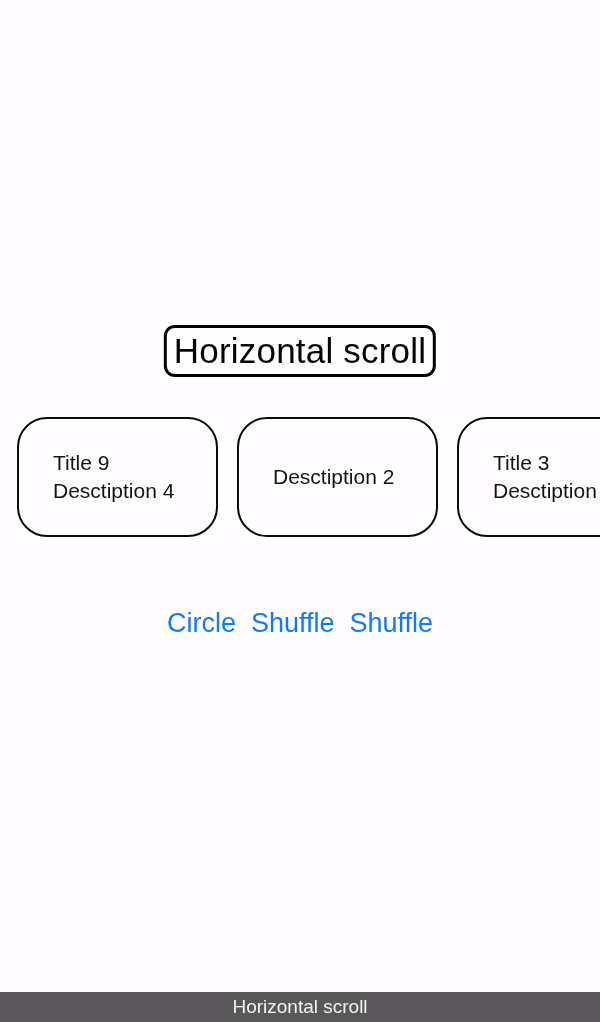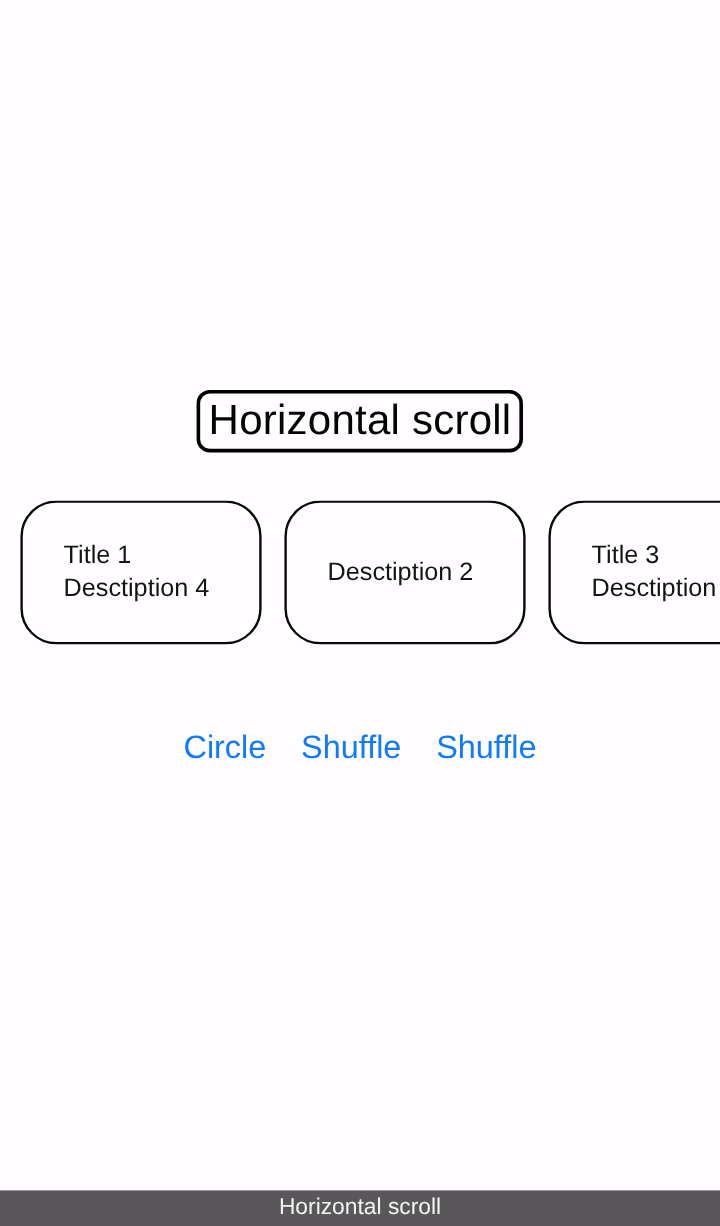--- a/index.html
+++ b/index.html
@@ -60,21 +60,21 @@
     white-space: nowrap;
   }
   
   .links-row {
     position: absolute;
     top: 606px;
     left: 0;
     width: 600px;
     display: flex;
     justify-content: center;
-    gap: 29px;
+    gap: 15px;
   }
   .link-btn {
     background: none;
     border: none;
     font-family: "Liberation Sans", sans-serif;
     font-size: 27px;
     line-height: 34px;
     cursor: pointer;
     padding: 0;
   }
@@ -97,21 +97,21 @@
 </head>
 <body>
 
 <div class="screen" style="background: rgb(255, 253, 255);">
 
   <div class="title-box">Horizontal scroll</div>
 
   <div class="cards-row">
 
     <div class="card">
-      <div class="card-title">Title 1</div>
+      <div class="card-title">Title 9</div>
       <div class="card-desc">Desctiption 4</div>
     </div>
 
     <div class="card">
       <div class="card-desc">Desctiption 2</div>
     </div>
 
     <div class="card">
       <div class="card-title">Title 3</div>
       <div class="card-desc">Desctiption 3</div>

